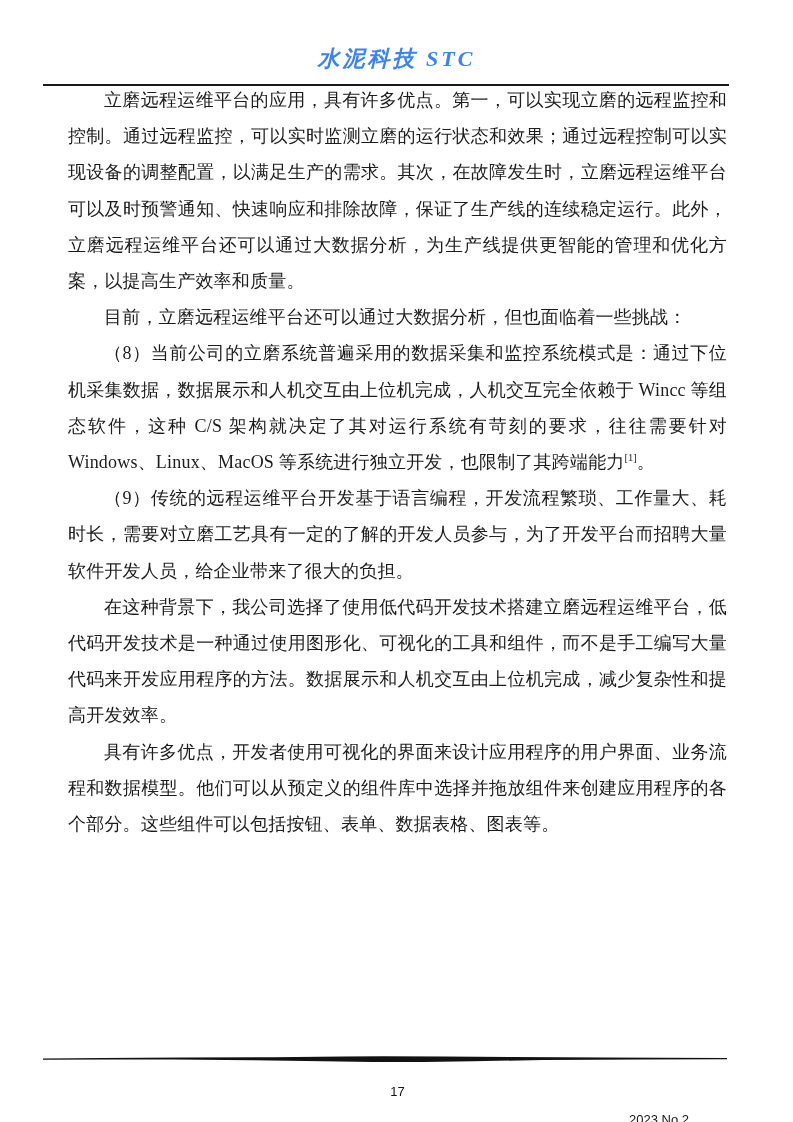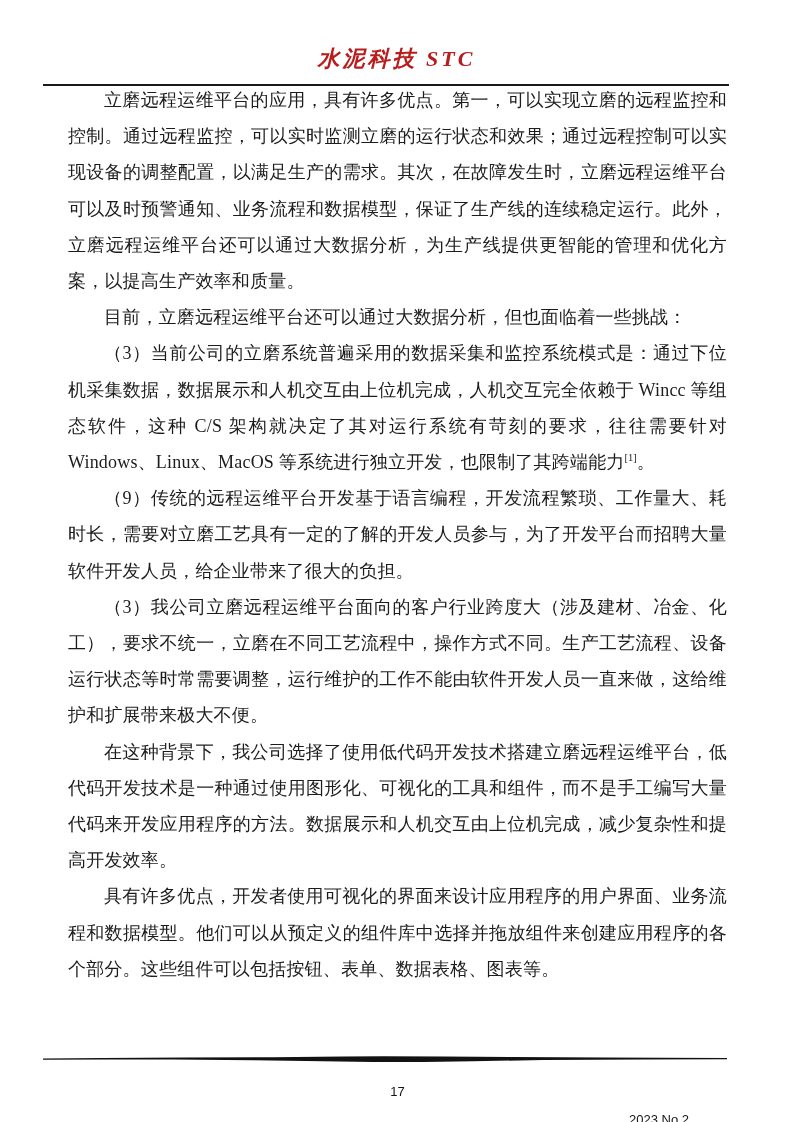--- a/index.html
+++ b/index.html
@@ -17,21 +17,21 @@
   .journal-title {
     position: absolute;
     top: 44px;
     left: 0;
     width: 100%;
     text-align: center;
     font-size: 22px;
     font-weight: 600;
     letter-spacing: 3px;
     font-style: italic;
-    color: #b91c1c;
+    color: #3b82f6;
   }
   .header-rule {
     position: absolute;
     left: 43px;
     top: 84px;
     width: 686px;
     height: 2px;
     background: #1a1a1a;
   }
   .article-body {
@@ -90,25 +90,24 @@
 </head>
 <body>
 
 <div class="page">
 
   <div class="journal-title">水泥科技 STC</div>
 
   <div class="header-rule"></div>
 
   <div class="article-body">
-    <p>立磨远程运维平台的应用，具有许多优点。第一，可以实现立磨的远程监控和控制。通过远程监控，可以实时监测立磨的运行状态和效果；通过远程控制可以实现设备的调整配置，以满足生产的需求。其次，在故障发生时，立磨远程运维平台可以及时预警通知、业务流程和数据模型，保证了生产线的连续稳定运行。此外，立磨远程运维平台还可以通过大数据分析，为生产线提供更智能的管理和优化方案，以提高生产效率和质量。</p>
+    <p>立磨远程运维平台的应用，具有许多优点。第一，可以实现立磨的远程监控和控制。通过远程监控，可以实时监测立磨的运行状态和效果；通过远程控制可以实现设备的调整配置，以满足生产的需求。其次，在故障发生时，立磨远程运维平台可以及时预警通知、快速响应和排除故障，保证了生产线的连续稳定运行。此外，立磨远程运维平台还可以通过大数据分析，为生产线提供更智能的管理和优化方案，以提高生产效率和质量。</p>
     <p>目前，立磨远程运维平台还可以通过大数据分析，但也面临着一些挑战：</p>
-    <p><span>（3）当前公司的立磨系统普遍采用的数据采集和监控系统模式是：通过下位机采集数据，数据展示和人机交互由上位机完成，人机交互完全依赖于 Wincc 等组态软件，这种 C/S 架构就决定了其对运行系统有苛刻的要求，往往需要针对 Windows、Linux、MacOS 等系统进行独立开发，也限制了其跨端能力</span><sup>[1]</sup><span>。</span></p>
+    <p><span>（8）当前公司的立磨系统普遍采用的数据采集和监控系统模式是：通过下位机采集数据，数据展示和人机交互由上位机完成，人机交互完全依赖于 Wincc 等组态软件，这种 C/S 架构就决定了其对运行系统有苛刻的要求，往往需要针对 Windows、Linux、MacOS 等系统进行独立开发，也限制了其跨端能力</span><sup>[1]</sup><span>。</span></p>
     <p>（9）传统的远程运维平台开发基于语言编程，开发流程繁琐、工作量大、耗时长，需要对立磨工艺具有一定的了解的开发人员参与，为了开发平台而招聘大量软件开发人员，给企业带来了很大的负担。</p>
-    <p>（3）我公司立磨远程运维平台面向的客户行业跨度大（涉及建材、冶金、化工），要求不统一，立磨在不同工艺流程中，操作方式不同。生产工艺流程、设备运行状态等时常需要调整，运行维护的工作不能由软件开发人员一直来做，这给维护和扩展带来极大不便。</p>
     <p>在这种背景下，我公司选择了使用低代码开发技术搭建立磨远程运维平台，低代码开发技术是一种通过使用图形化、可视化的工具和组件，而不是手工编写大量代码来开发应用程序的方法。数据展示和人机交互由上位机完成，减少复杂性和提高开发效率。</p>
     <p>具有许多优点，开发者使用可视化的界面来设计应用程序的用户界面、业务流程和数据模型。他们可以从预定义的组件库中选择并拖放组件来创建应用程序的各个部分。这些组件可以包括按钮、表单、数据表格、图表等。</p>
   </div>
 
   <div class="footer-rule">
     <svg width="684" height="9" viewBox="0 0 684 9" xmlns="http://www.w3.org/2000/svg" aria-hidden="true">
       <path fill="#121212" d="
         M0,3.4
         L60,2.9 L140,2.6 L230,2.3 L300,1.5 L340,1.2 L400,1.5 L470,2.1 L560,2.5 L620,2.7 L684,3.0
         L684,4.3 L600,4.6 L500,5.1 L430,6.2 L380,6.9 L330,6.9 L280,6.3 L210,5.2 L130,4.5 L60,4.4 L0,4.7

